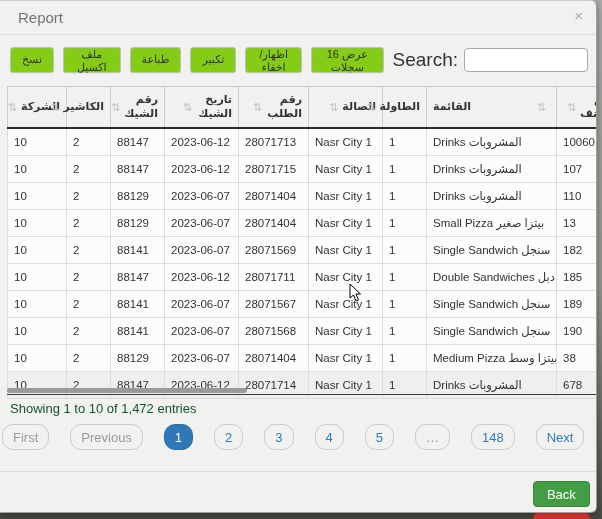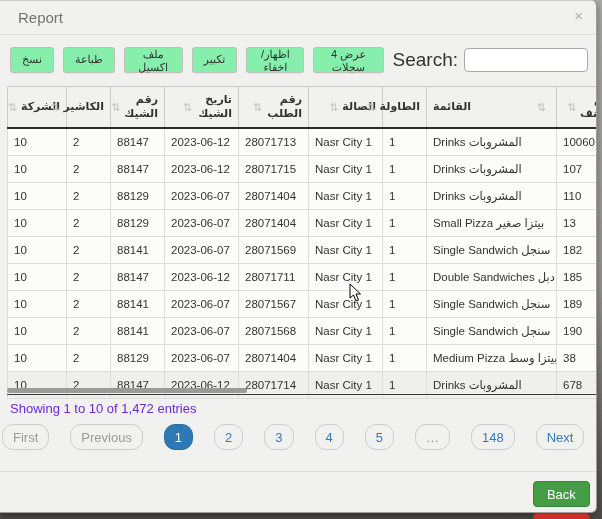--- a/index.html
+++ b/index.html
@@ -9,21 +9,21 @@
   .modal{position:absolute;left:0;top:0;width:596px;height:511px;background:#f1f1ef;
     border-right:1px solid rgba(0,0,0,.35);border-bottom:1px solid rgba(0,0,0,.35);
     border-top:1px solid rgba(0,0,0,.15);
     border-radius:0 6px 6px 0;box-shadow:0 3px 9px rgba(0,0,0,.4);}
 
   .m-header{position:absolute;top:0;left:0;right:0;height:33px;border-bottom:1px solid #dedede;}
   .m-title{position:absolute;left:18px;top:8px;font-size:15px;color:#737373;}
   .m-close{position:absolute;right:13px;top:7px;font-size:15px;color:#ababab;cursor:pointer;line-height:1;}
 
   .toolbar{position:absolute;top:45px;left:10px;right:8px;height:27px;display:flex;align-items:center;}
-  .tbtn{background:#86efac;border:1px solid #bfbfbf;border-radius:3px;height:26px;
+  .tbtn{background:#84cc16;border:1px solid #bfbfbf;border-radius:3px;height:26px;
     padding:0 11px;font-size:11px;color:#333;margin-right:9px;direction:rtl;cursor:pointer;
     box-shadow:0 1px 1px rgba(0,0,0,.04);}
   .spacer{flex:1;}
   .search-lbl{font-size:19px;color:#333;margin-right:6px;}
   .search-input{width:124px;height:24px;border:1px solid #a9a9a9;border-radius:4px;background:#fff;
     font-size:12px;padding:0 6px;box-sizing:border-box;}
 
   .tbl-wrap{position:absolute;top:85px;left:7px;width:589px;overflow:hidden;}
   table{border-collapse:collapse;table-layout:fixed;width:700px;background:#fcfcfb;}
   thead th{height:40px;background:#f1f1ef;border:1px solid #ccc;border-bottom:2px solid #2b2b2b;
@@ -36,21 +36,21 @@
   th .lbl{direction:rtl;text-align:right;line-height:1.25;}
   th .lbl.wrap{max-width:36px;}
   tbody td{height:26px;border:1px solid #ddd;font-size:11.5px;color:#333;padding:0 6px;
     white-space:nowrap;overflow:hidden;background:#fcfcfb;}
   tbody tr.last td{background:#efefed;}
 
   .hscroll{position:absolute;top:387px;left:7px;width:589px;height:6px;}
   .hscroll .thumb{position:absolute;left:0;top:0;width:240px;height:5px;background:#9a9a98;border-radius:3px;}
   .tbl-bottom-line{position:absolute;top:393px;left:7px;width:589px;height:0;border-top:1px solid #3a3a3a;}
 
-  .info{position:absolute;top:400px;left:10px;font-size:13px;color:#6d28d9;}
+  .info{position:absolute;top:400px;left:10px;font-size:13px;color:#14532d;}
 
   .pager{position:absolute;top:423px;left:2px;display:flex;align-items:center;gap:21px;}
   .pbtn{min-width:14px;height:26px;border:1px solid #ccc;border-radius:11px;background:transparent;
     font-size:13px;padding:0 10px;color:#337ab7;cursor:pointer;display:flex;align-items:center;justify-content:center;}
   .pbtn.disabled{color:#9a9a9a;cursor:default;}
   .pbtn.active{background:#2e79b5;border-color:#2a6da3;color:#fff;}
 
   .f-divider{position:absolute;top:470px;left:0;right:0;border-top:1px solid #ddd;}
   .f-actions{position:absolute;top:480px;right:6px;display:flex;gap:6px;flex-direction:column;}
   .btn-back{background:#449d44;border:1px solid #398439;color:#fff;border-radius:4px;height:26px;
@@ -65,25 +65,25 @@
 
 <div class="modal">
 
   <div class="m-header">
     <div class="m-title">Report</div>
     <div class="m-close">×</div>
   </div>
 
   <div class="toolbar">
     <button class="tbtn">نسخ</button>
+    <button class="tbtn">ملف اكسيل</button>
     <button class="tbtn">طباعة</button>
-    <button class="tbtn">ملف اكسيل</button>
     <button class="tbtn">تكبير</button>
     <button class="tbtn">اظهار/اخفاء</button>
-    <button class="tbtn">عرض 4 سجلات</button>
+    <button class="tbtn">عرض 16 سجلات</button>
     <div class="spacer"></div>
     <span class="search-lbl">Search:</span>
     <input class="search-input" type="text" value="" style="">
   </div>
 
   <div class="tbl-wrap">
     <table>
       <colgroup id="cols">
           <col style="width: 59px;">
           <col style="width: 44px;">

